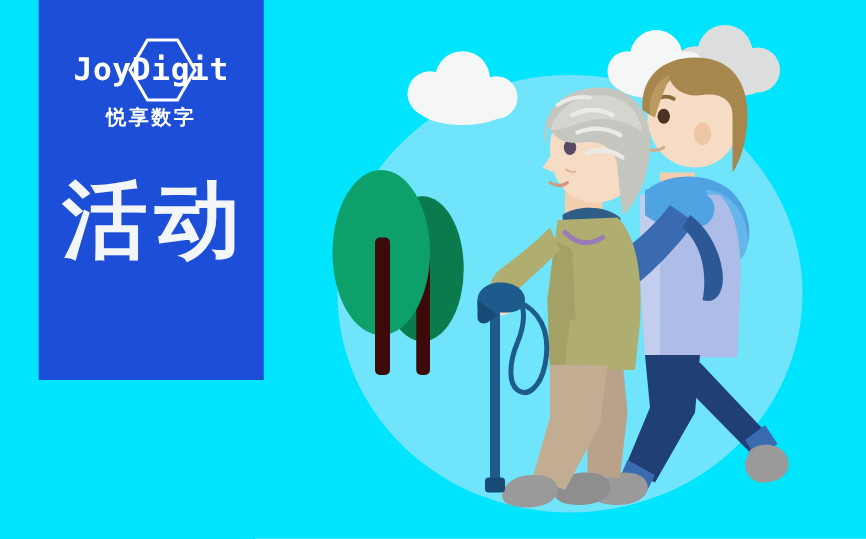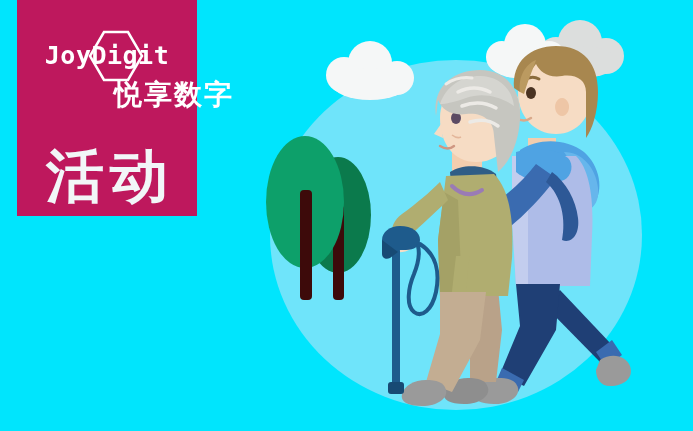--- a/index.html
+++ b/index.html
@@ -17,25 +17,25 @@
     background: #00e5fd;
   }
   .bg-cyan {
     position: absolute;
     inset: 0;
     background: #00e5fd;
   }
   
   .panel {
     position: absolute;
-    left: 17px;
+    left: 31px;
     top: 0;
     width: 180px;
-    height: 216px;
-    background: #be185d;
+    height: 304px;
+    background: #1d4ed8;
   }
   .logo-wrap {
     position: absolute;
     left: 0;
     top: 28px;
     width: 180px;
     height: 96px;
   }
   .logo-hex {
     position: absolute;
@@ -56,36 +56,35 @@
     font-size: 25px;
     font-weight: bold;
     letter-spacing: 0.5px;
     line-height: 28px;
   }
   .logo-cn {
     position: absolute;
     left: 0;
     top: 52px;
     width: 180px;
-    text-align: right;
+    text-align: center;
     color: #ffffff;
-    font-size: 28px;
+    font-size: 16px;
     font-weight: bold;
     letter-spacing: 2px;
     line-height: 30px;
-    margin-left: 37px;
   }
   .title {
     position: absolute;
     left: 0;
     top: 140px;
     width: 180px;
     text-align: center;
     color: #f2f6f8;
-    font-size: 58px;
+    font-size: 68px;
     font-weight: bold;
     line-height: 72px;
     letter-spacing: 6px;
     text-indent: 6px;
   }
   .title span { display: block; }
   
   .stage {
     position: absolute;
     left: 0;

